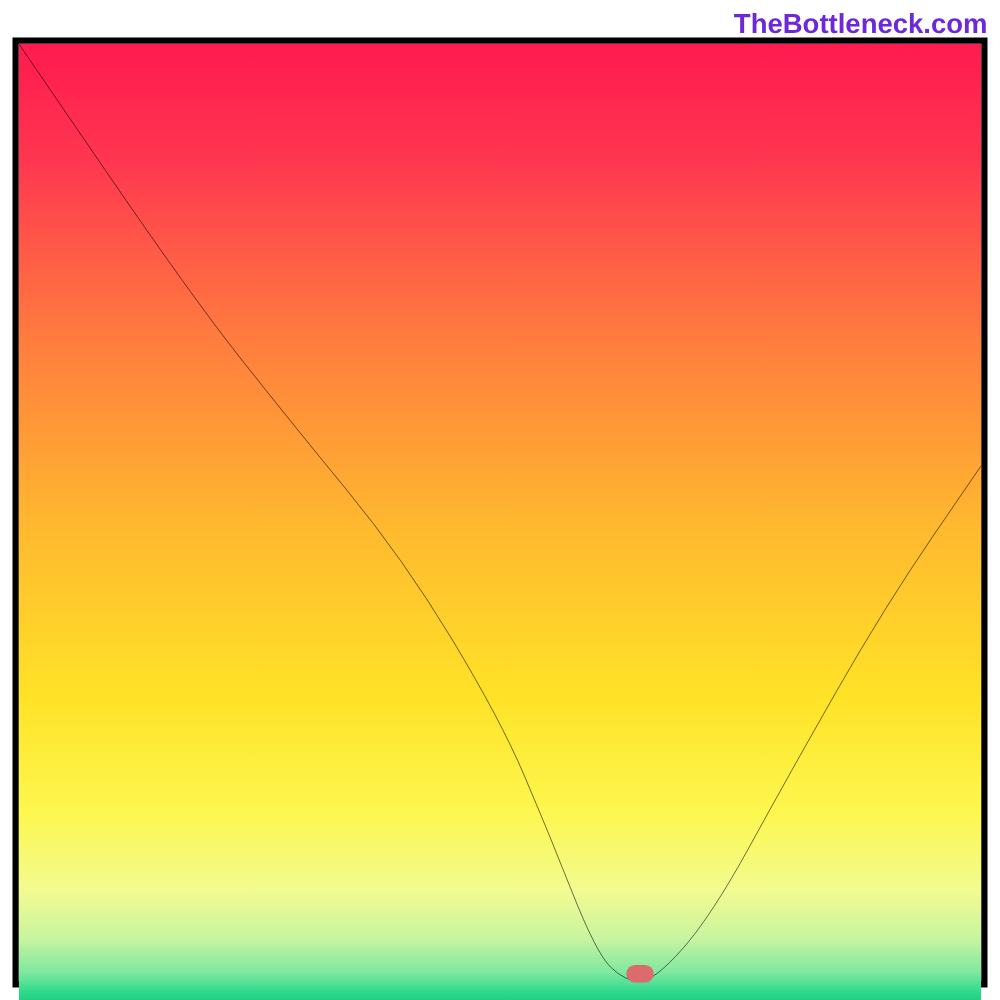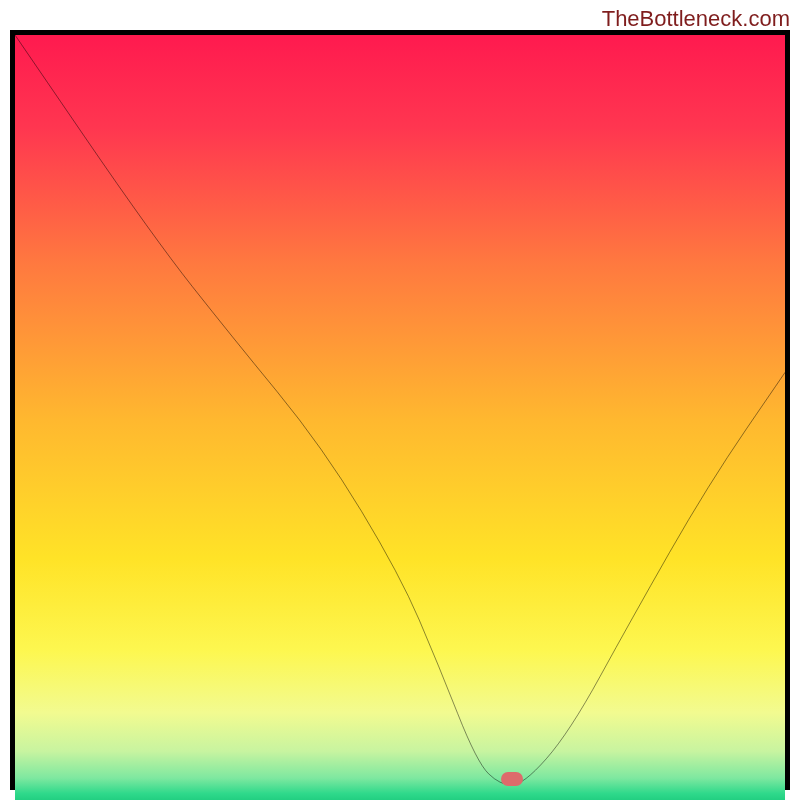--- a/index.html
+++ b/index.html
@@ -9,22 +9,22 @@
     background: #ffffff;
     font-family: Arial, sans-serif;
     position: relative;
     overflow: hidden;
   }
   .attribution {
     position: absolute;
     top: 6px;
     right: 10px;
     font-size: 22px;
-    color: #7f1d1d;
-    font-weight: normal;
+    color: #6d28d9;
+    font-weight: bold;
     z-index: 10;
   }
   .chart-frame {
     position: absolute;
     top: 30px;
     left: 10px;
     width: 780px;
     height: 760px;
     border: 5px solid #000000;
     background: transparent;

